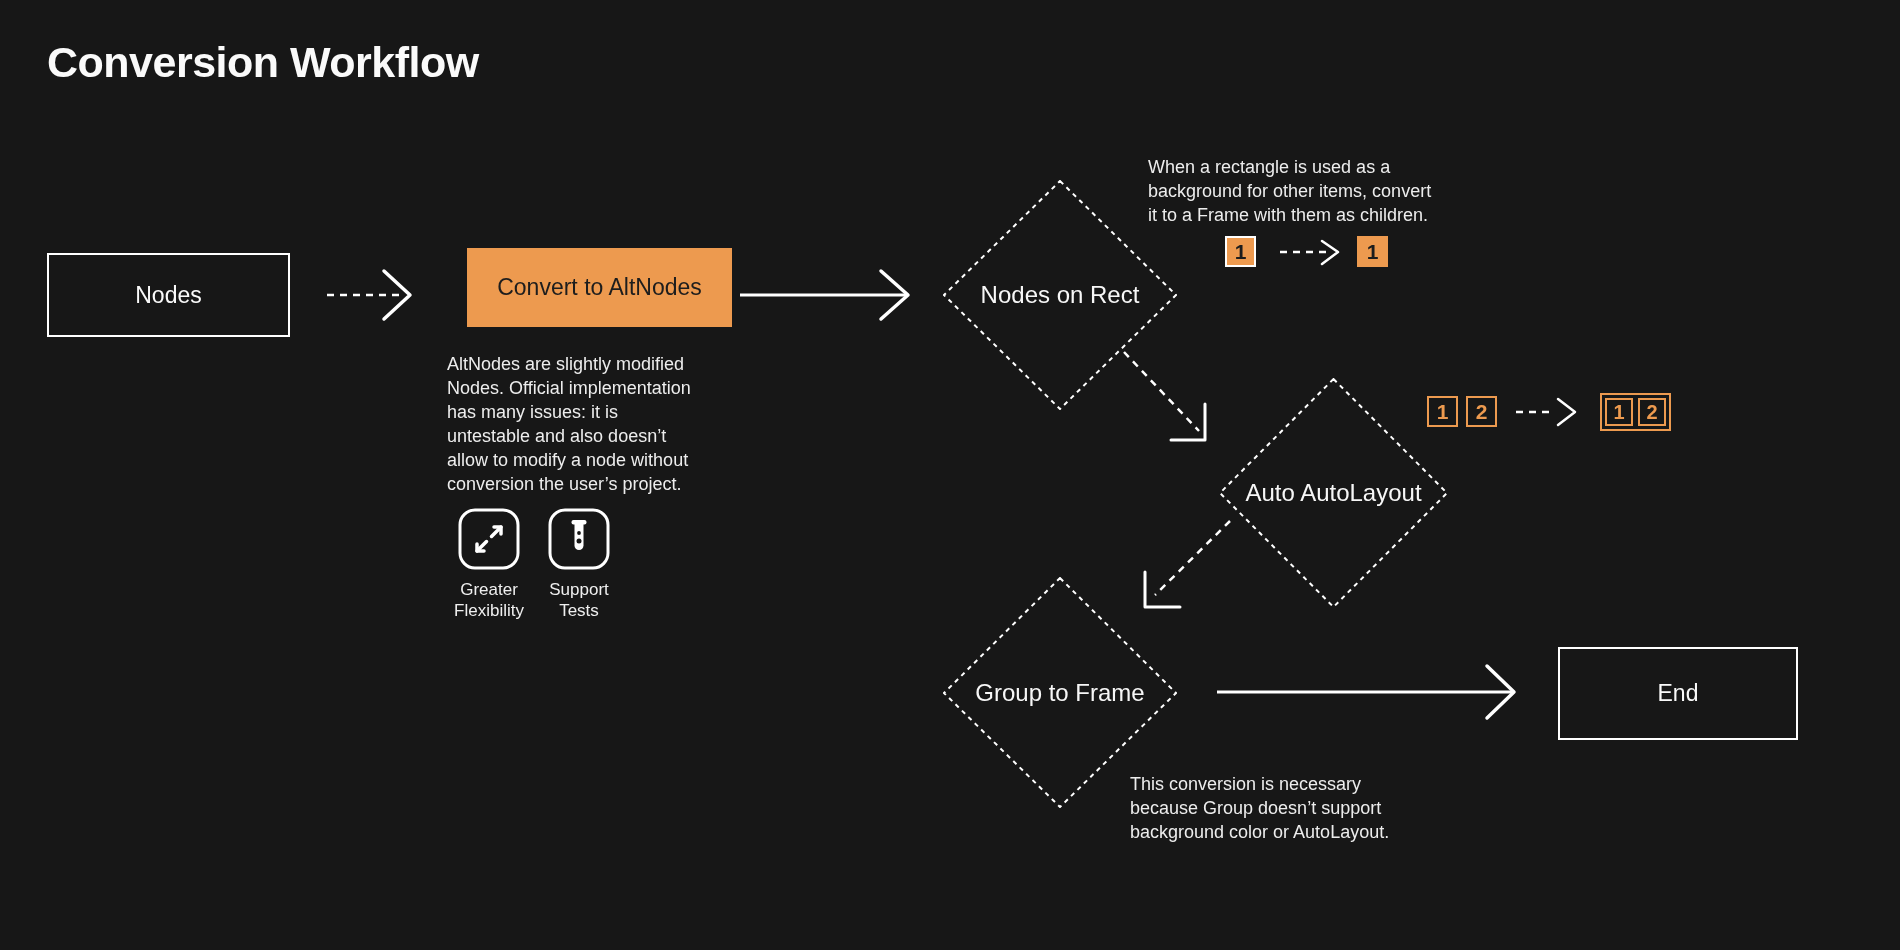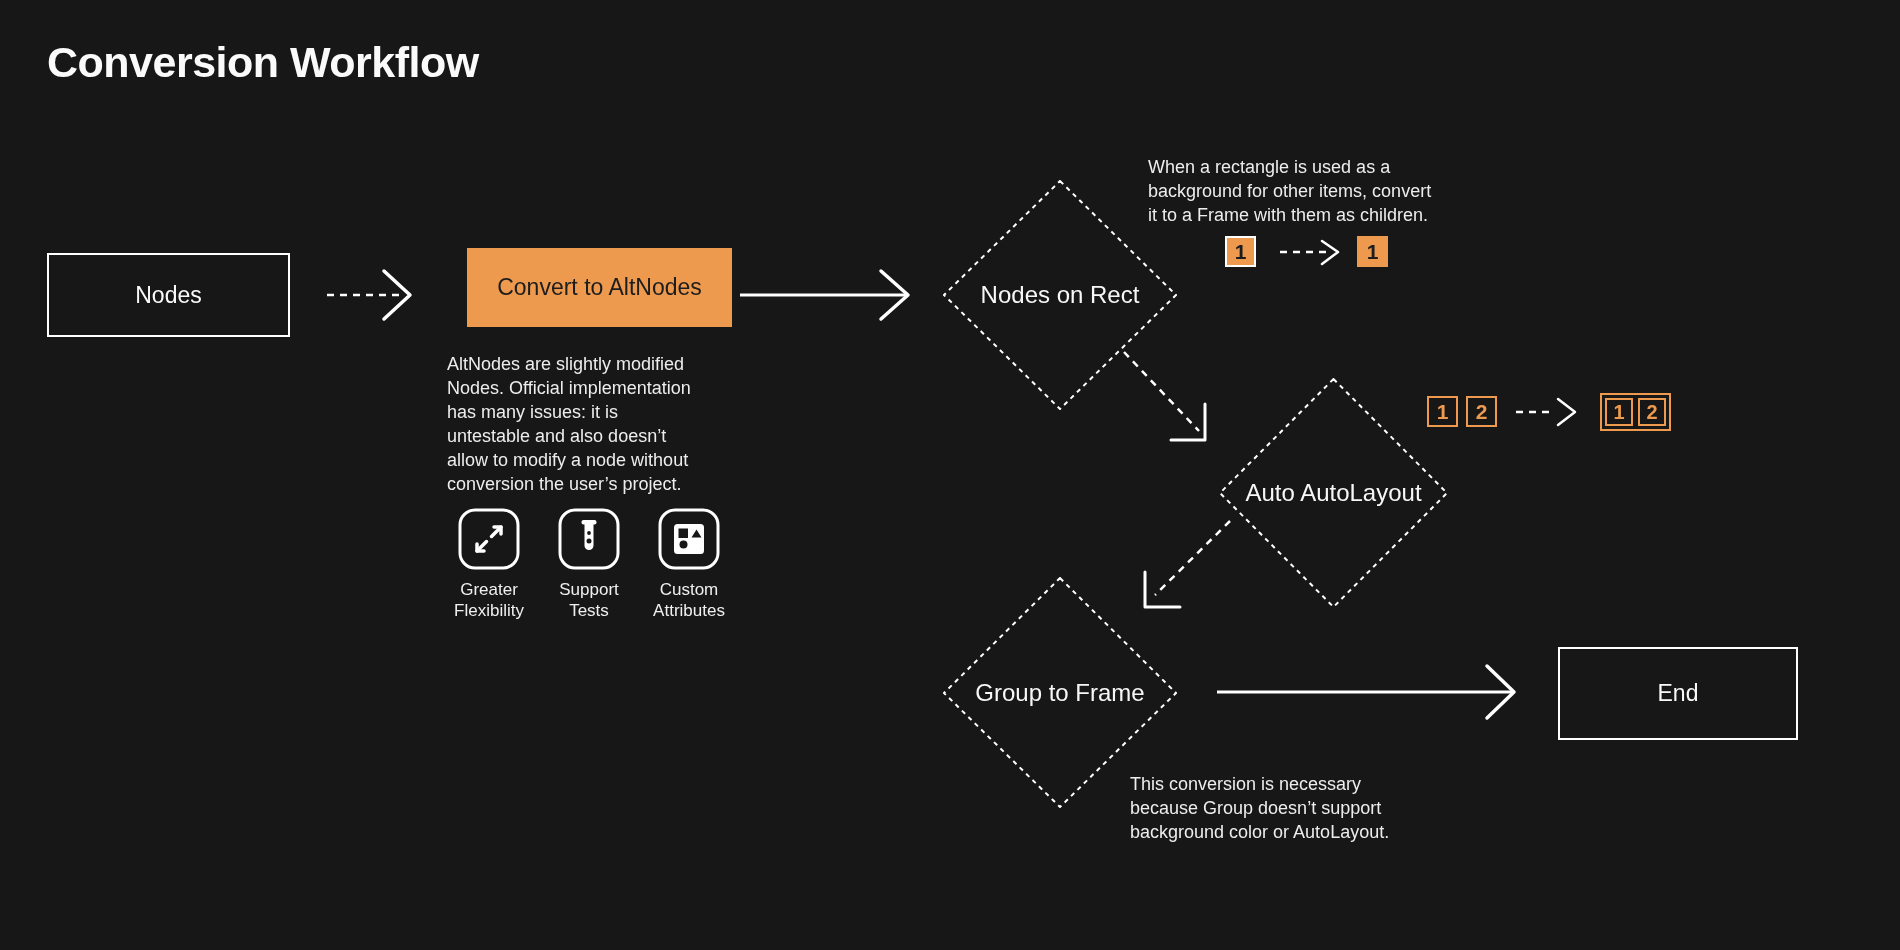--- a/index.html
+++ b/index.html
@@ -32,21 +32,21 @@
     display:flex; align-items:center; justify-content:center;
     font-size:23px; font-weight:500;
   }
   .paragraph { position:absolute; font-size:18px; line-height:24px; color:#EDEDED; }
 
   .diamond { position:absolute; display:flex; align-items:center; justify-content:center; }
   .diamond svg { position:absolute; left:0; top:0; }
   .diamond polygon { fill:none; stroke:#fff; stroke-width:2; stroke-dasharray:4.5 4.5; }
   .diamond-label { position:relative; font-size:24px; color:#F7F7F7; white-space:nowrap; }
 
-  .features { position:absolute; display:flex; gap:10px; }
+  .features { position:absolute; display:flex; gap:0; }
   .feature  { width:90px; display:flex; flex-direction:column; align-items:center; }
   .icon-box svg { display:block; }
   .feature-label { margin-top:9px; font-size:17px; line-height:21px; text-align:center; color:#EFEFEF; }
 
   .numbox {
     position:absolute; width:31px; height:31px; box-sizing:border-box;
     display:flex; align-items:center; justify-content:center;
     font-size:21px; font-weight:600;
   }
   .numbox.filled  { background:var(--orange, #ED9A4F); color:var(--dark-text, #1D1D1D); }
@@ -139,35 +139,20 @@
           <path d="M26.5 15.5 h9 v22 a4.5 4.5 0 0 1 -9 0 z" fill="#fff"></path>
           <circle cx="31" cy="25" r="1.9" fill="#171717"></circle>
           <circle cx="31" cy="33" r="2.5" fill="#171717"></circle>
         </svg>
       </span>
       <div class="feature-label">
         <div>Support</div>
         <div>Tests</div>
       </div>
     </div>
-    <div class="feature">
-      <span class="icon-box">
-        <svg width="62" height="62" viewBox="0 0 62 62">
-          <rect x="2" y="2" width="58" height="58" rx="15" fill="none" stroke="#fff" stroke-width="3"></rect>
-          <rect x="16" y="16" width="30" height="30" rx="3.5" fill="#fff"></rect>
-          <rect x="20.5" y="20.5" width="9.5" height="9.5" fill="#171717"></rect>
-          <path d="M33.5 29.5 L38.5 21.5 L43.5 29.5 Z" fill="#171717"></path>
-          <circle cx="25.5" cy="36.5" r="4" fill="#171717"></circle>
-        </svg>
-      </span>
-      <div class="feature-label">
-        <div>Custom</div>
-        <div>Attributes</div>
-      </div>
-    </div>
   </div>
 
   <div class="diamond" style="left:943px; top:180px; width:234px; height:230px;">
     <svg width="234" height="230" viewBox="0 0 234 230">
       <polygon points="117,1 233,115 117,229 1,115"></polygon>
     </svg>
     <span class="diamond-label">Nodes on Rect</span>
   </div>
 
   <div class="paragraph" style="left:1148px; top:155px; width:340px;">

